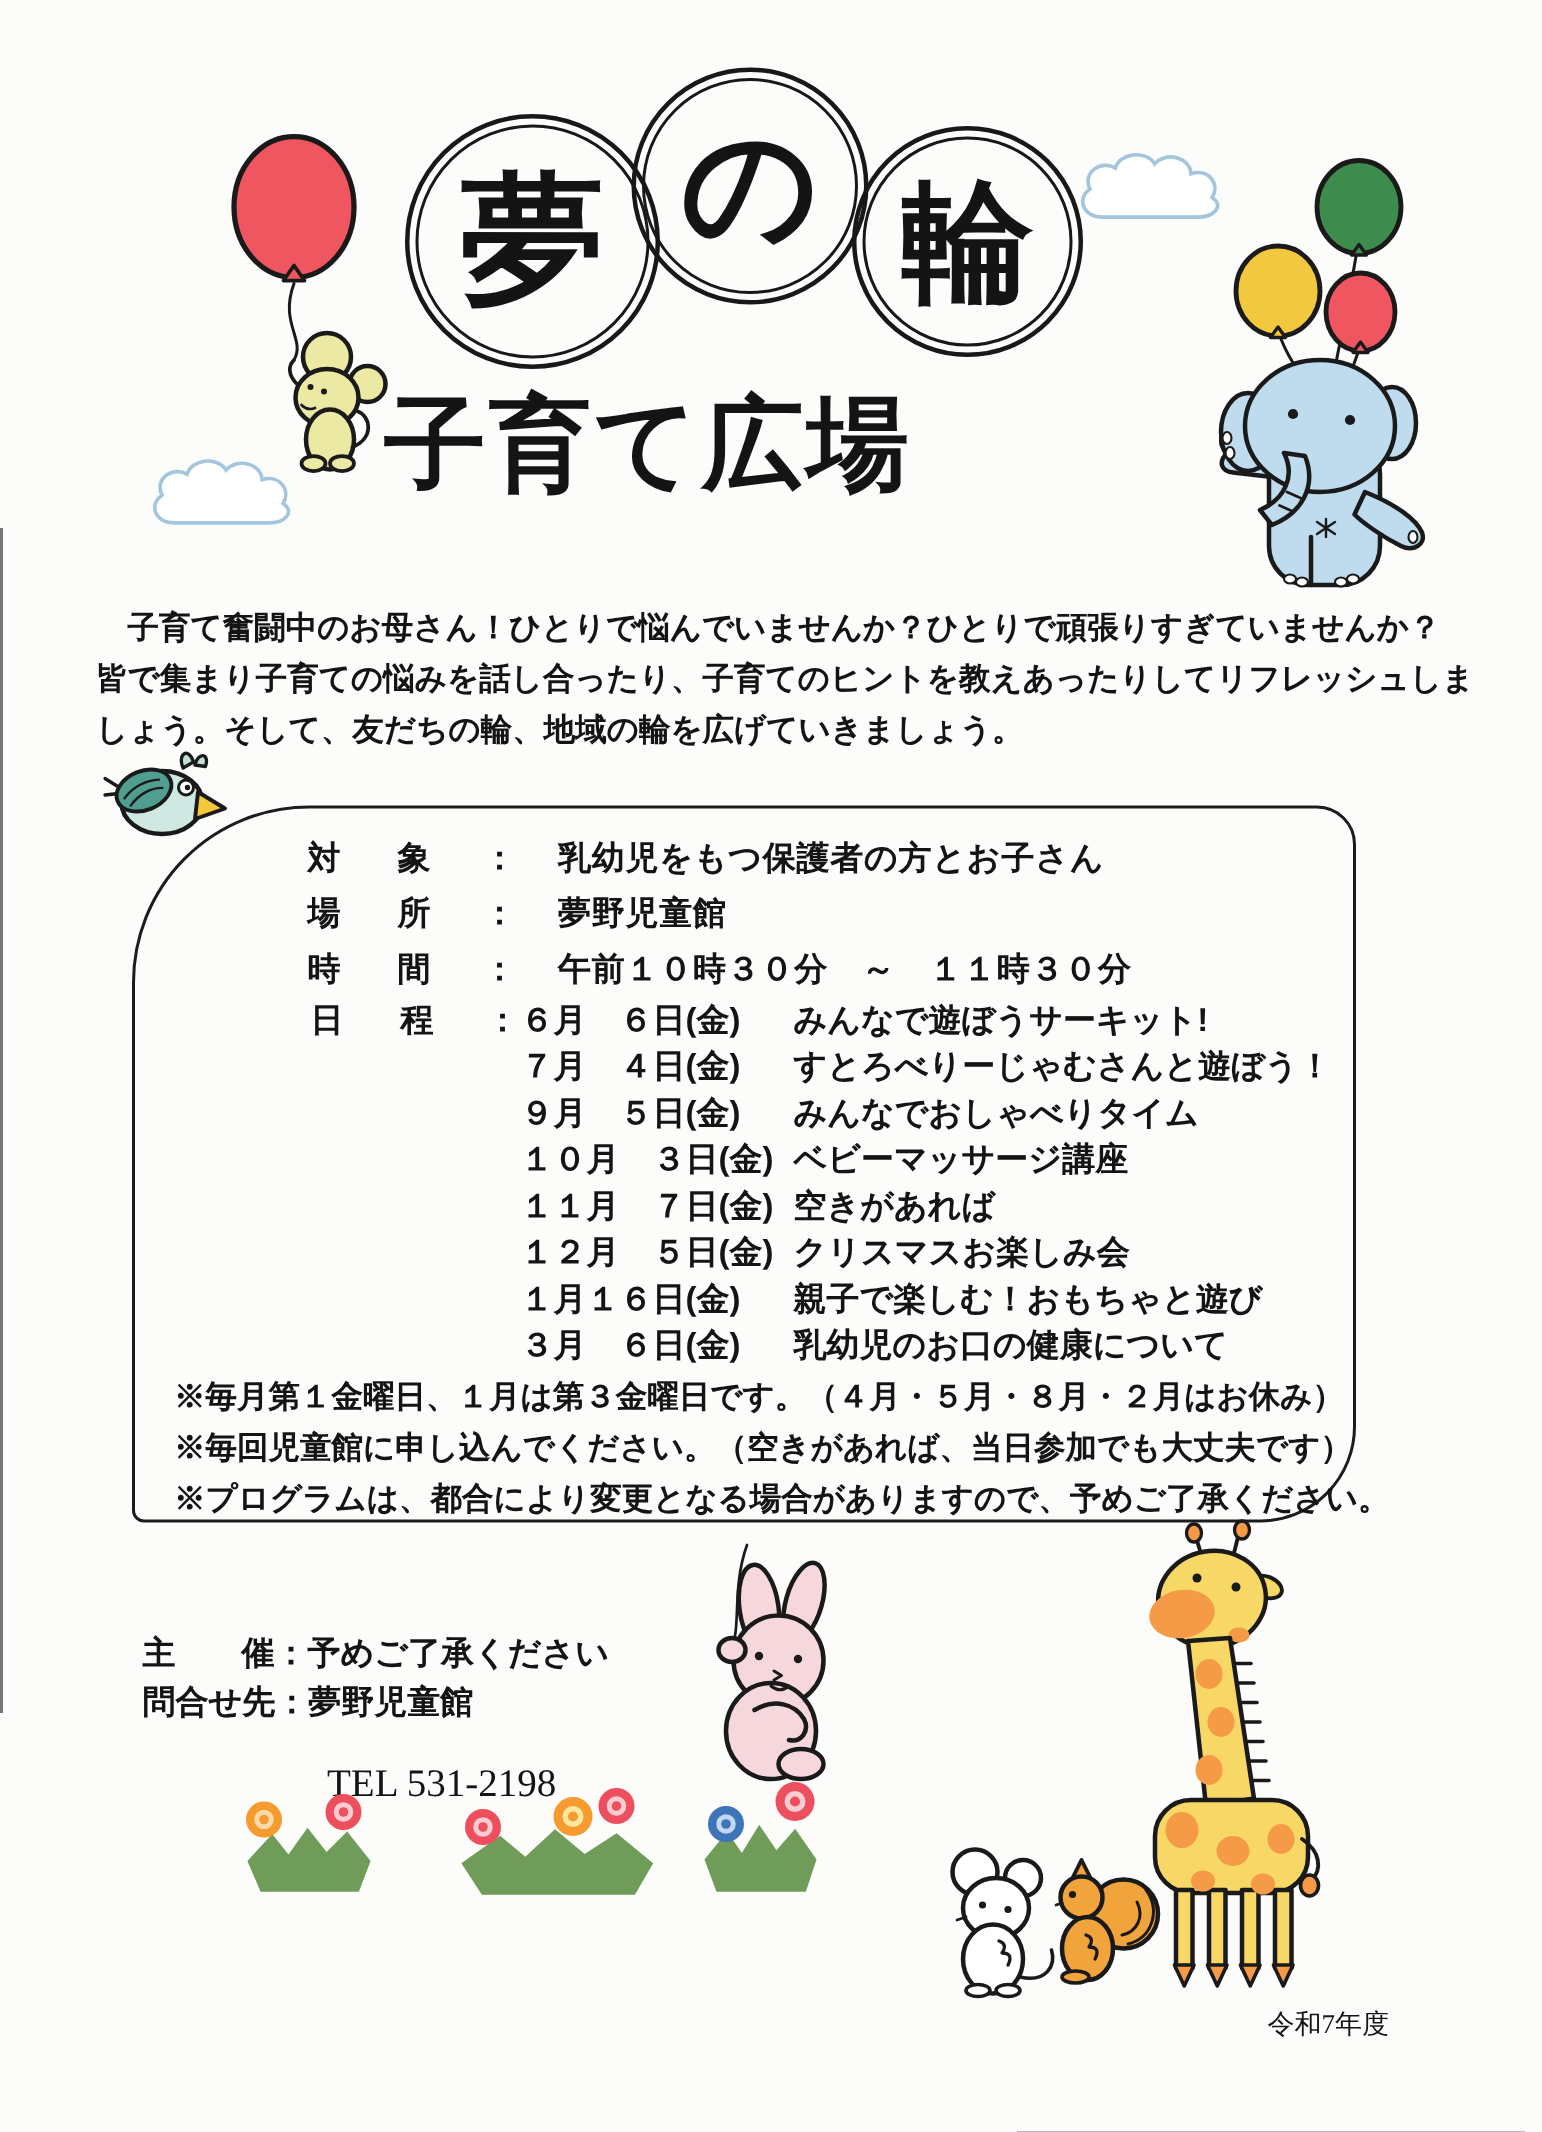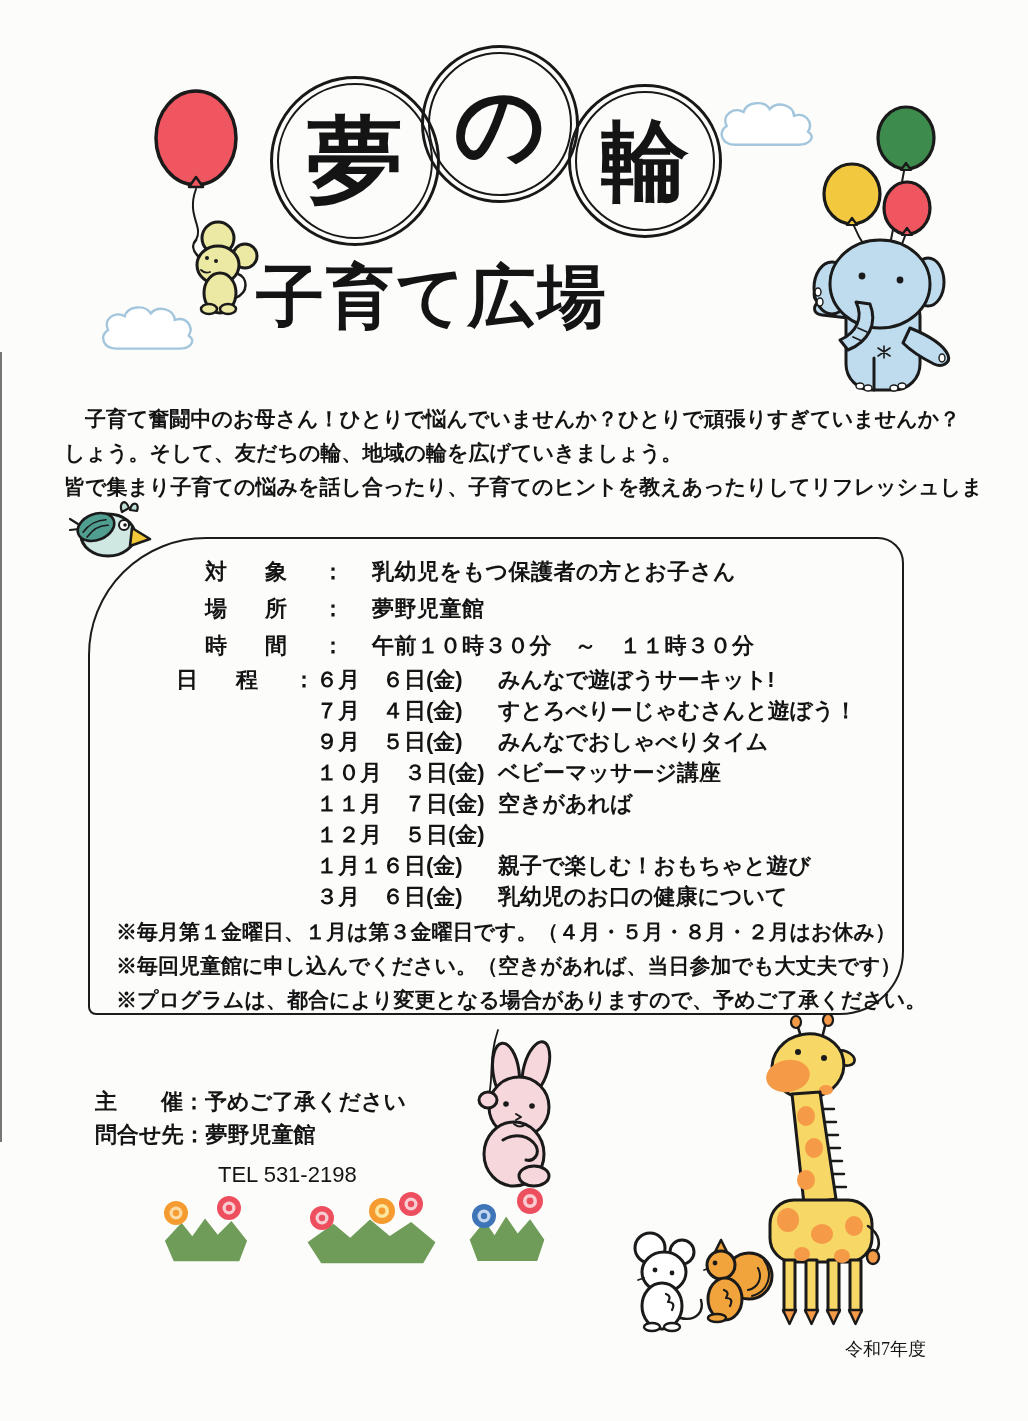--- a/index.html
+++ b/index.html
@@ -44,38 +44,38 @@
     border:2.5px solid #1c1c1c;
     border-radius:118px 26px 64px 8px;
     padding-top:14px;
   }
   .info-rows { margin-left:115px; }
   .info-row { display:flex; height:37px; align-items:center; font-size:22px; font-weight:700; }
   .info-label { width:117px; letter-spacing:8px; white-space:pre; }
   .info-colon { width:50px; }
   .info-value { white-space:pre; letter-spacing:0.5px; }
 
-  .schedule { margin-left:86px; }
+  .schedule { margin-left:117px; }
   .sched-row { display:flex; height:31px; align-items:center; font-size:22px; font-weight:700; }
   .sched-head { width:140px; display:flex; }
   .sched-label { width:117px; letter-spacing:8px; white-space:pre; }
   .sched-date { width:140px; text-align:right; white-space:pre; }
   .sched-gap { width:42px; }
   .sched-activity { white-space:pre; }
 
   .notes { margin-left:26px; margin-top:3px; }
   .note-line { height:34px; line-height:34px; font-size:21px; font-weight:700; white-space:pre; }
 
   
   .organizer { left:95px; top:1085px; font-size:22px; font-weight:700; line-height:33px; }
   .org-line span { white-space:pre; }
   .org-tel {
-    margin-left:123px; margin-top:7px;
-    font-family:Liberation Sans, sans-serif; font-weight:400;
-    font-size:22px; letter-spacing:0px;
+    margin-left:123px; margin-top:21px;
+    font-family:Liberation Serif, serif; font-weight:400;
+    font-size:26px; letter-spacing:0px;
   }
   .fiscal { left:845px; top:1337px; font-family:"Liberation Serif", serif; font-size:18px; }
 
   svg { display:block; overflow:visible; }
 </style>
 </head>
 <body>
 
 <div class="page">
 
@@ -149,23 +149,23 @@
       <ellipse cx="54" cy="290" rx="4" ry="3" fill="#fff" stroke-width="1.4"></ellipse>
       <ellipse cx="62" cy="292" rx="4" ry="3" fill="#fff" stroke-width="1.4"></ellipse>
       <ellipse cx="88" cy="292" rx="4" ry="3" fill="#fff" stroke-width="1.4"></ellipse>
       <ellipse cx="96" cy="290" rx="4" ry="3" fill="#fff" stroke-width="1.4"></ellipse>
     </g>
   </svg>
 
   <div class="abs intro">
     <div>　子育て奮闘中のお母さん！ひとりで悩んでいませんか？ひとりで頑張りすぎていませんか？</div>
 
+    <div>皆で集まり子育ての悩みを話し合ったり、子育てのヒントを教えあったりしてリフレッシュしま</div>
+
     <div>しょう。そして、友だちの輪、地域の輪を広げていきましょう。</div>
-
-    <div>皆で集まり子育ての悩みを話し合ったり、子育てのヒントを教えあったりしてリフレッシュしま</div>
   </div>
 
   <svg class="abs" style="left:68px; top:498px;" width="86" height="64" viewBox="0 0 86 64">
     <g stroke="#1a1a1a" stroke-linecap="round" stroke-linejoin="round">
       <path d="M54,14 C50,4 58,0 61,10 Z" fill="#bfe0d8" stroke-width="2.2"></path>
       <path d="M62,12 C64,3 72,4 69,13 Z" fill="#bfe0d8" stroke-width="2.2"></path>
       <path d="M10,26 l-8,-5 M11,31 l-9,1" fill="none" stroke-width="2.2"></path>
       <ellipse cx="40" cy="37" rx="27" ry="21" fill="#cfe8e1" stroke-width="3"></ellipse>
       <g transform="rotate(-22 28 29)">
         <ellipse cx="28" cy="29" rx="19" ry="13" fill="#4f9e90" stroke-width="2.6"></ellipse>
@@ -248,20 +248,21 @@
       <span class="sched-activity">空きがあれば</span>
     </div>
 
     <div class="sched-row">
       <span class="sched-head">
             <span class="sched-label"></span>
             <span></span>
           </span>
       <span class="sched-date">１２月　５日(金)</span>
       <span class="sched-gap"></span>
+      <span class="sched-activity">クリスマスお楽しみ会</span>
     </div>
 
     <div class="sched-row">
       <span class="sched-head">
             <span class="sched-label"></span>
             <span></span>
           </span>
       <span class="sched-date">１月１６日(金)</span>
       <span class="sched-gap"></span>
       <span class="sched-activity">親子で楽しむ！おもちゃと遊び</span>

